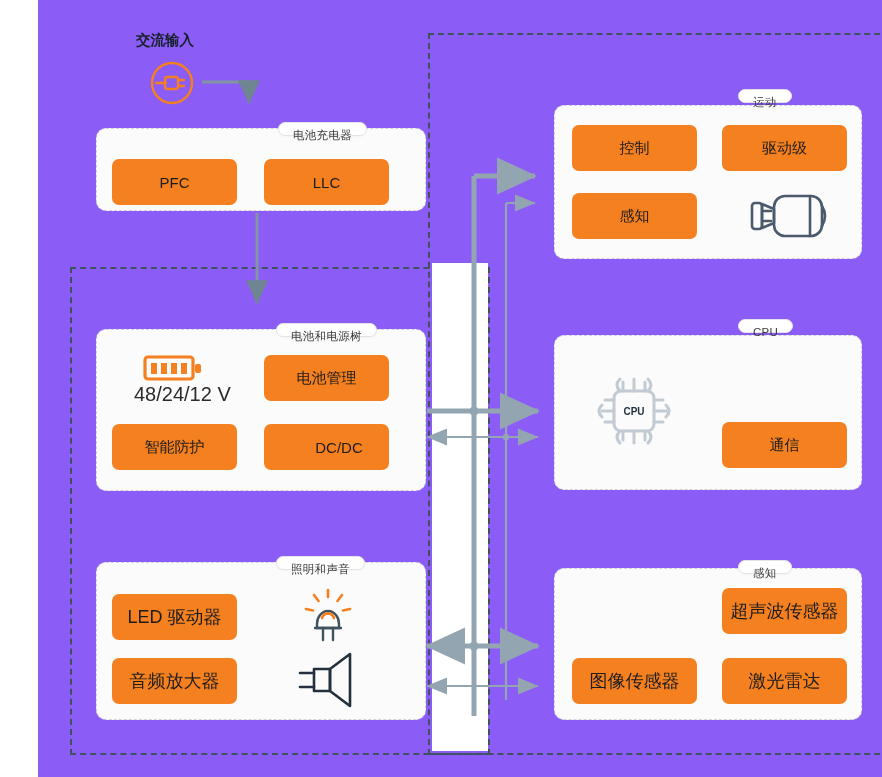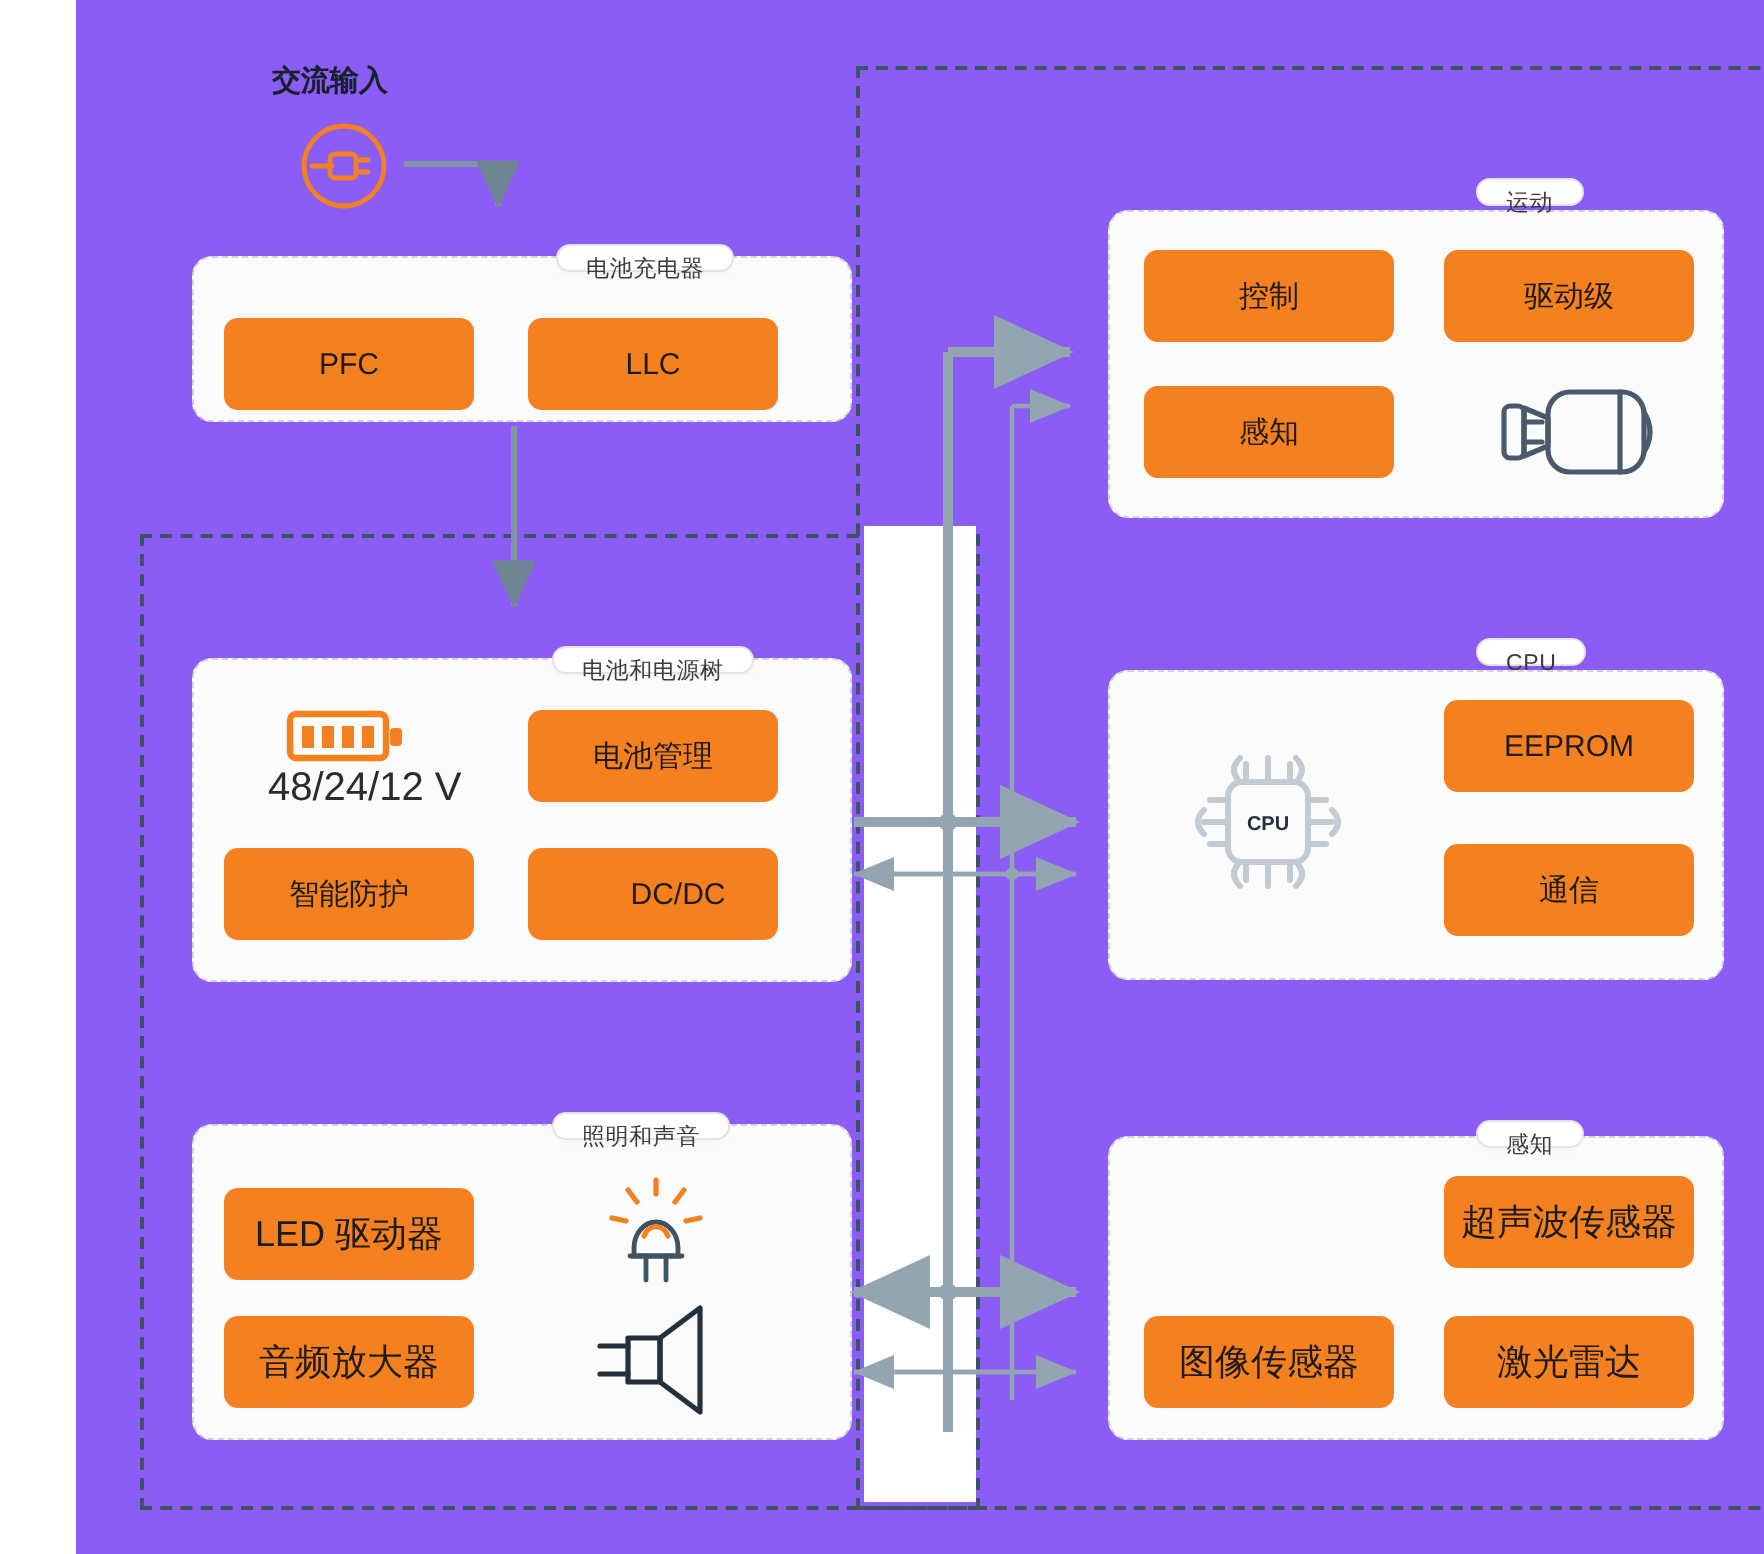--- a/index.html
+++ b/index.html
@@ -204,21 +204,20 @@
         <path d="M29 63 v9 M40 63 v12 M51 63 v9"></path>
         <path d="M20 32 h-9 M20 43 h-12 M20 54 h-9"></path>
         <path d="M60 32 h9 M60 43 h12 M60 54 h9"></path>
         <path d="M26 11 q-6 6 0 12 M54 11 q6 6 0 12 M26 75 q-6 -6 0 -12 M54 75 q6 -6 0 -12"></path>
         <path d="M8 37 q-6 6 0 12 M72 37 q6 6 0 12"></path>
       </g>
       <text x="40" y="47" text-anchor="middle" font-family="Liberation Sans, sans-serif" font-size="10" font-weight="bold" fill="#22313d">CPU</text>
     </svg>
   </div>
 
-  <div class="block" style="left:684px; top:350px; width:125px; height:46px;">EEPROM</div>
   <div class="block" style="left:684px; top:422px; width:125px; height:46px;">通信</div>
 
   <div class="panel" style="left:516px; top:568px; width:308px; height:152px;"></div>
   <div class="panel-title" style="left:700px; top:560px;">感知</div>
 
 
   <div class="block sm" style="left:684px; top:588px; width:125px; height:46px;">超声波传感器</div>
   <div class="block sm" style="left:534px; top:658px; width:125px; height:46px;">图像传感器</div>
   <div class="block sm" style="left:684px; top:658px; width:125px; height:46px;">激光雷达</div>
 

